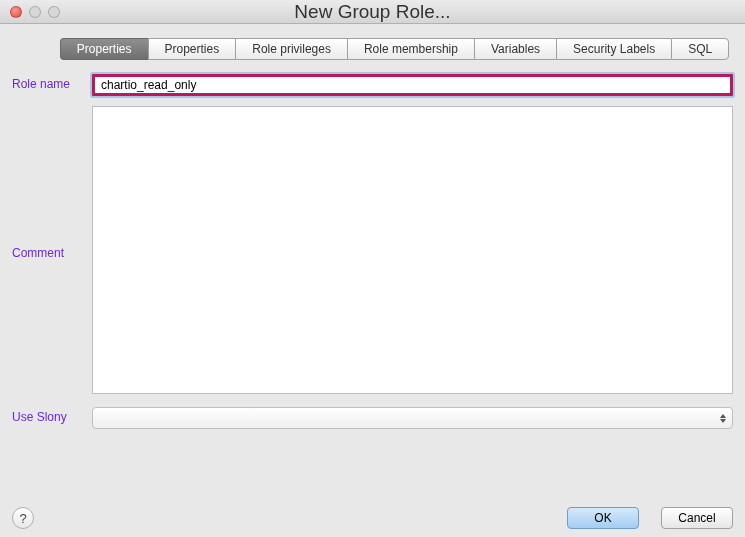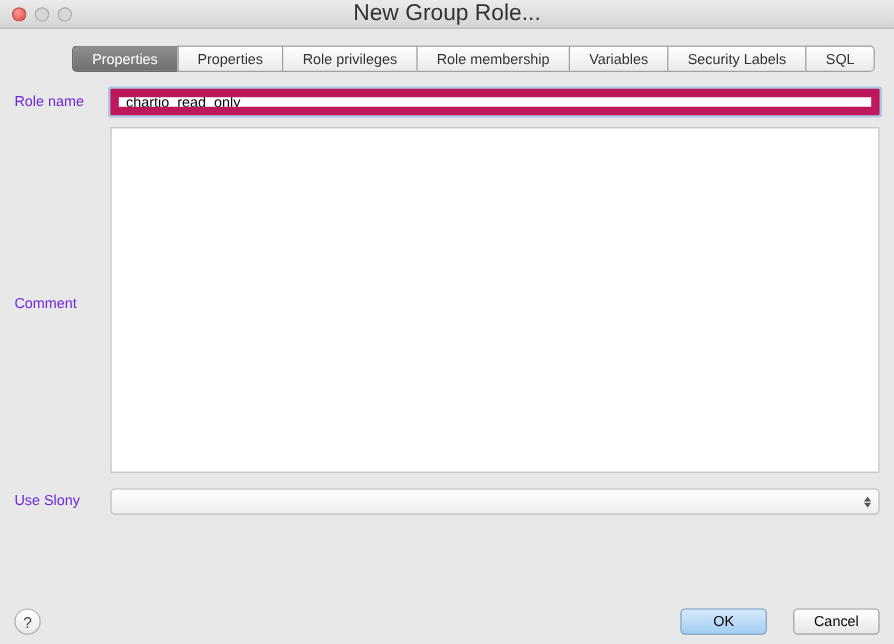--- a/index.html
+++ b/index.html
@@ -98,21 +98,21 @@
       height: 22px;
       border: 1px solid #bfbfbf;
       border-radius: 1px;
       padding: 2px 6px;
       font-size: 12px;
       background: #fff;
       font-family: inherit;
     }
     .text-input.focused {
       outline: none;
-      border: 7px solid #be185d;
+      border: 3px solid #be185d;
       box-shadow: 0 0 0 2px rgba(120,170,220,0.55);
     }
     .textarea {
       width: 100%;
       height: 288px;
       border: 1px solid #bfbfbf;
       background: #fff;
       resize: none;
       font-family: inherit;
       font-size: 12px;

